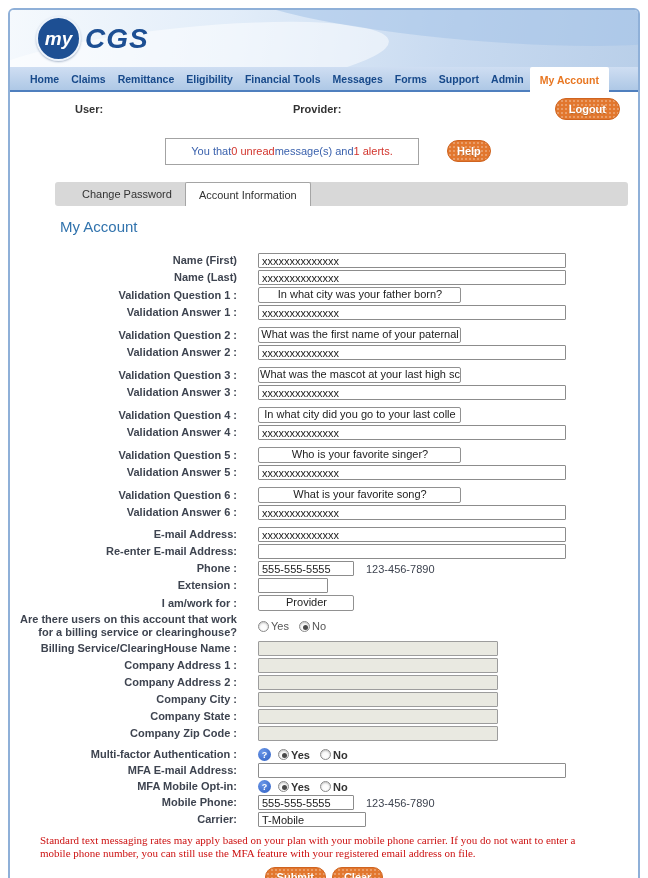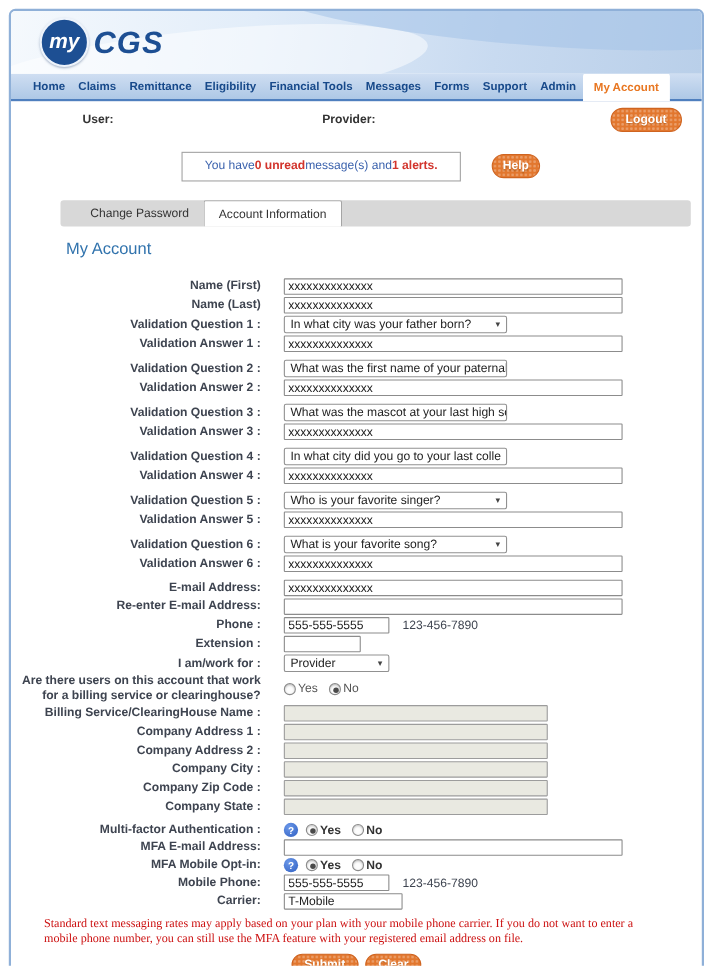--- a/index.html
+++ b/index.html
@@ -66,21 +66,21 @@
     font-family:inherit; text-shadow:0 1px 1px rgba(120,60,0,.35);
   }
   .logout-btn { position:absolute; right:18px; top:2px; }
   
   .alert-row { display:flex; align-items:center; padding-left:155px; margin-top:6px; height:30px; flex:none; }
   .alert-box {
     width:254px; height:27px; border:1px solid #a3a3a3; background:#fff;
     display:flex; align-items:center; justify-content:center; font-size:11px; white-space:nowrap;
   }
   .seg-blue { color:#3b62ad; }
-  .seg-red-bold { color:#d2342c; font-weight:bold;text-align:center; }
+  .seg-red-bold { color:#d2342c; font-weight:normal;text-align:center; }
   .help-btn { margin-left:28px; padding:4px 9px; }
   
   .tabbar {
     margin:16px 10px 0 45px; height:24px; flex:none;
     background:#d8d8d8; border-radius:3px; display:flex; align-items:stretch; padding-left:14px;
   }
   .tab { display:flex; align-items:center; padding:0 13px; font-size:11px; color:#333; cursor:pointer; }
   .tab.active {
     background:#fff; border:1px solid #a5a5a5; border-bottom:none; border-radius:2px 2px 0 0;
   }
@@ -100,21 +100,21 @@
     color:#222; background:#fff; font-family:inherit; border-radius:1px;
   }
   .tin.wide { width:308px; }
   .tin.phone { width:96px; }
   .tin.ext { width:70px; }
   .tin.carrier { width:108px; }
   .tin.disabled { width:240px; background:#e9e9e1; border-color:#9c9c9c; }
   .sel {
     display:inline-flex; align-items:center; justify-content:space-between;
     border:1px solid #919191; background:#fff; height:16px; padding:0 4px 0 5px;
-    font-size:11px; color:#222; border-radius:2px; cursor:pointer; white-space:nowrap; overflow:hidden;
+    font-size:11px; color:#222; border-radius:2px; cursor:pointer; white-space:nowrap; overflow:hidden;flex-direction:column;
   }
   .sel.question { width:203px; }
   .sel.small { width:96px; }
   .sel .arrow { font-size:7px; color:#444; margin-left:6px; flex:none; }
   .hint { font-size:11px; color:#3e4450; margin-left:12px; }
   .radio {
     width:11px; height:11px; flex:none; border:1px solid #8a8a8a; border-radius:50%;
     background:#fdfdfd; display:inline-block; position:relative;
     box-shadow:inset 0 1px 2px rgba(0,0,0,.25); cursor:pointer;
   }
@@ -166,21 +166,21 @@
     </div>
 
   <div class="userbar">
     <span class="ulabel user">User:</span>
     <span class="ulabel provider">Provider:</span>
     <button class="btn-orange logout-btn">Logout</button>
   </div>
 
   <div class="alert-row">
     <div class="alert-box">
-        <span class="seg-blue">You have </span>
+        <span class="seg-blue">You that </span>
         <span class="seg-red-bold">0 unread</span>
         <span class="seg-blue"> message(s) and </span>
         <span class="seg-red-bold">1 alerts.</span>
       </div>
     <button class="btn-orange help-btn">Help</button>
   </div>
 
   <div class="tabbar">
       <div class="tab">Change Password</div>
       <div class="tab active">Account Information</div>
@@ -350,27 +350,27 @@
           <input type="text" class="tin disabled" disabled="disabled" style="">
         </div>
       </div>
       <div class="frow">
         <div class="flabel">Company City :</div>
         <div class="fctl">
           <input type="text" class="tin disabled" disabled="disabled" style="">
         </div>
       </div>
       <div class="frow">
+        <div class="flabel">Company State :</div>
+        <div class="fctl">
+          <input type="text" class="tin disabled" disabled="disabled" style="">
+        </div>
+      </div>
+      <div class="frow">
         <div class="flabel">Company Zip Code :</div>
-        <div class="fctl">
-          <input type="text" class="tin disabled" disabled="disabled" style="">
-        </div>
-      </div>
-      <div class="frow">
-        <div class="flabel">Company State :</div>
         <div class="fctl">
           <input type="text" class="tin disabled" disabled="disabled" style="">
         </div>
       </div>
       <div class="frow gap strong">
         <div class="flabel">Multi-factor Authentication :</div>
         <div class="fctl">
           <span class="help-icon">?</span>
           <span class="radio checked"></span>
           <span class="radio-label">Yes</span>

